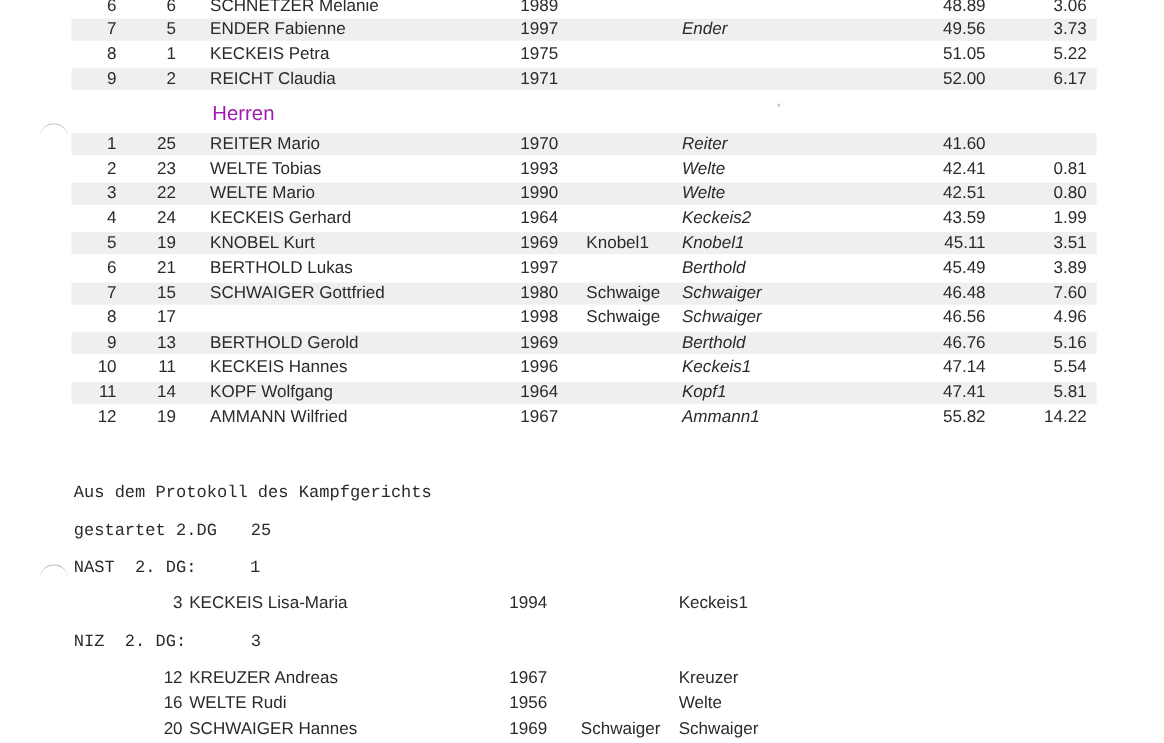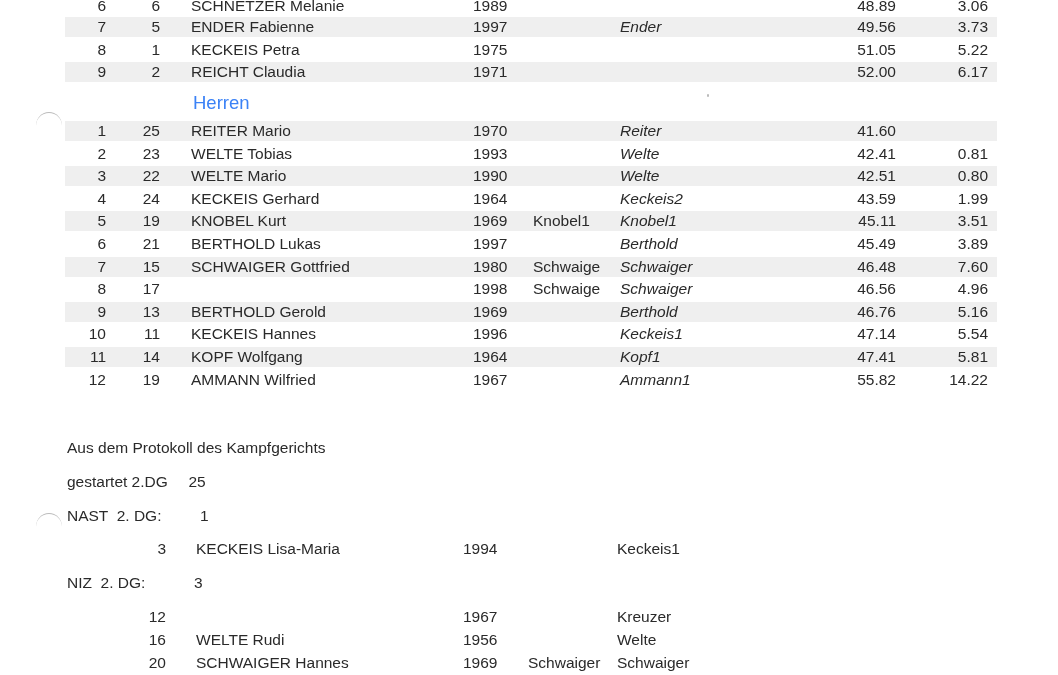--- a/index.html
+++ b/index.html
@@ -15,24 +15,24 @@
     }
     .c { position:absolute; top:0; line-height:22px; white-space:nowrap; }
     .rank { left:72px; width:34px; text-align:right; }
     .bib { left:120px; width:40px; text-align:right; }
     .name { left:191px; }
     .year { left:473px; }
     .club1 { left:533px; }
     .club2 { left:620px;font-style:italic; }
     .time { left:830px; width:66px; text-align:right; }
     .diff { left:920px; width:68px; text-align:right; }
-    .section-title { position:absolute; left:193px; top:92px; font-size:18.5px; color:#3b82f6; }
-    .note { position:absolute; left:67px; font-size:15.5px; line-height:20px; white-space:nowrap; }
+    .section-title { position:absolute; left:193px; top:92px; font-size:18.5px; color:#a21caf; }
+    .note { position:absolute; left:67px; font-size:15.5px; line-height:20px; white-space:nowrap;font-family:Liberation Mono, monospace; }
     .sub .rank2 { position:absolute; left:130px; width:36px; text-align:right; line-height:22px; }
-    .sub .name2 { position:absolute; left:196px; line-height:22px;text-align:center; }
+    .sub .name2 { position:absolute; left:172px; line-height:22px;text-align:center; }
     .sub .year2 { position:absolute; left:463px; line-height:22px; }
     .sub .club1b { position:absolute; left:528px; line-height:22px; }
     .sub .club2b { position:absolute; left:617px; line-height:22px; }
     .scan-mark { position:absolute; width:26px; height:26px; border-top:1px solid #bbb; border-radius:50%; }
     .dot { position:absolute; width:2px; height:3px; background:#bbb; border-radius:1px; }
   </style>
 </head>
 <body>
 
 <div>
@@ -226,20 +226,21 @@
   </div>
 
   <div class="note" style="top:573px">
     <span style="white-space:pre">NIZ  2. DG:</span>
     <span style="display:inline-block;width:40px"></span>
     <span>3</span>
   </div>
 
   <div class="row sub" style="top:606px">
     <span class="rank2">12</span>
+    <span class="name2">KREUZER Andreas</span>
     <span class="year2">1967</span>
     <span class="club1b"></span>
     <span class="club2b">Kreuzer</span>
   </div>
   <div class="row sub" style="top:629px">
     <span class="rank2">16</span>
     <span class="name2">WELTE Rudi</span>
     <span class="year2">1956</span>
     <span class="club1b"></span>
     <span class="club2b">Welte</span>

